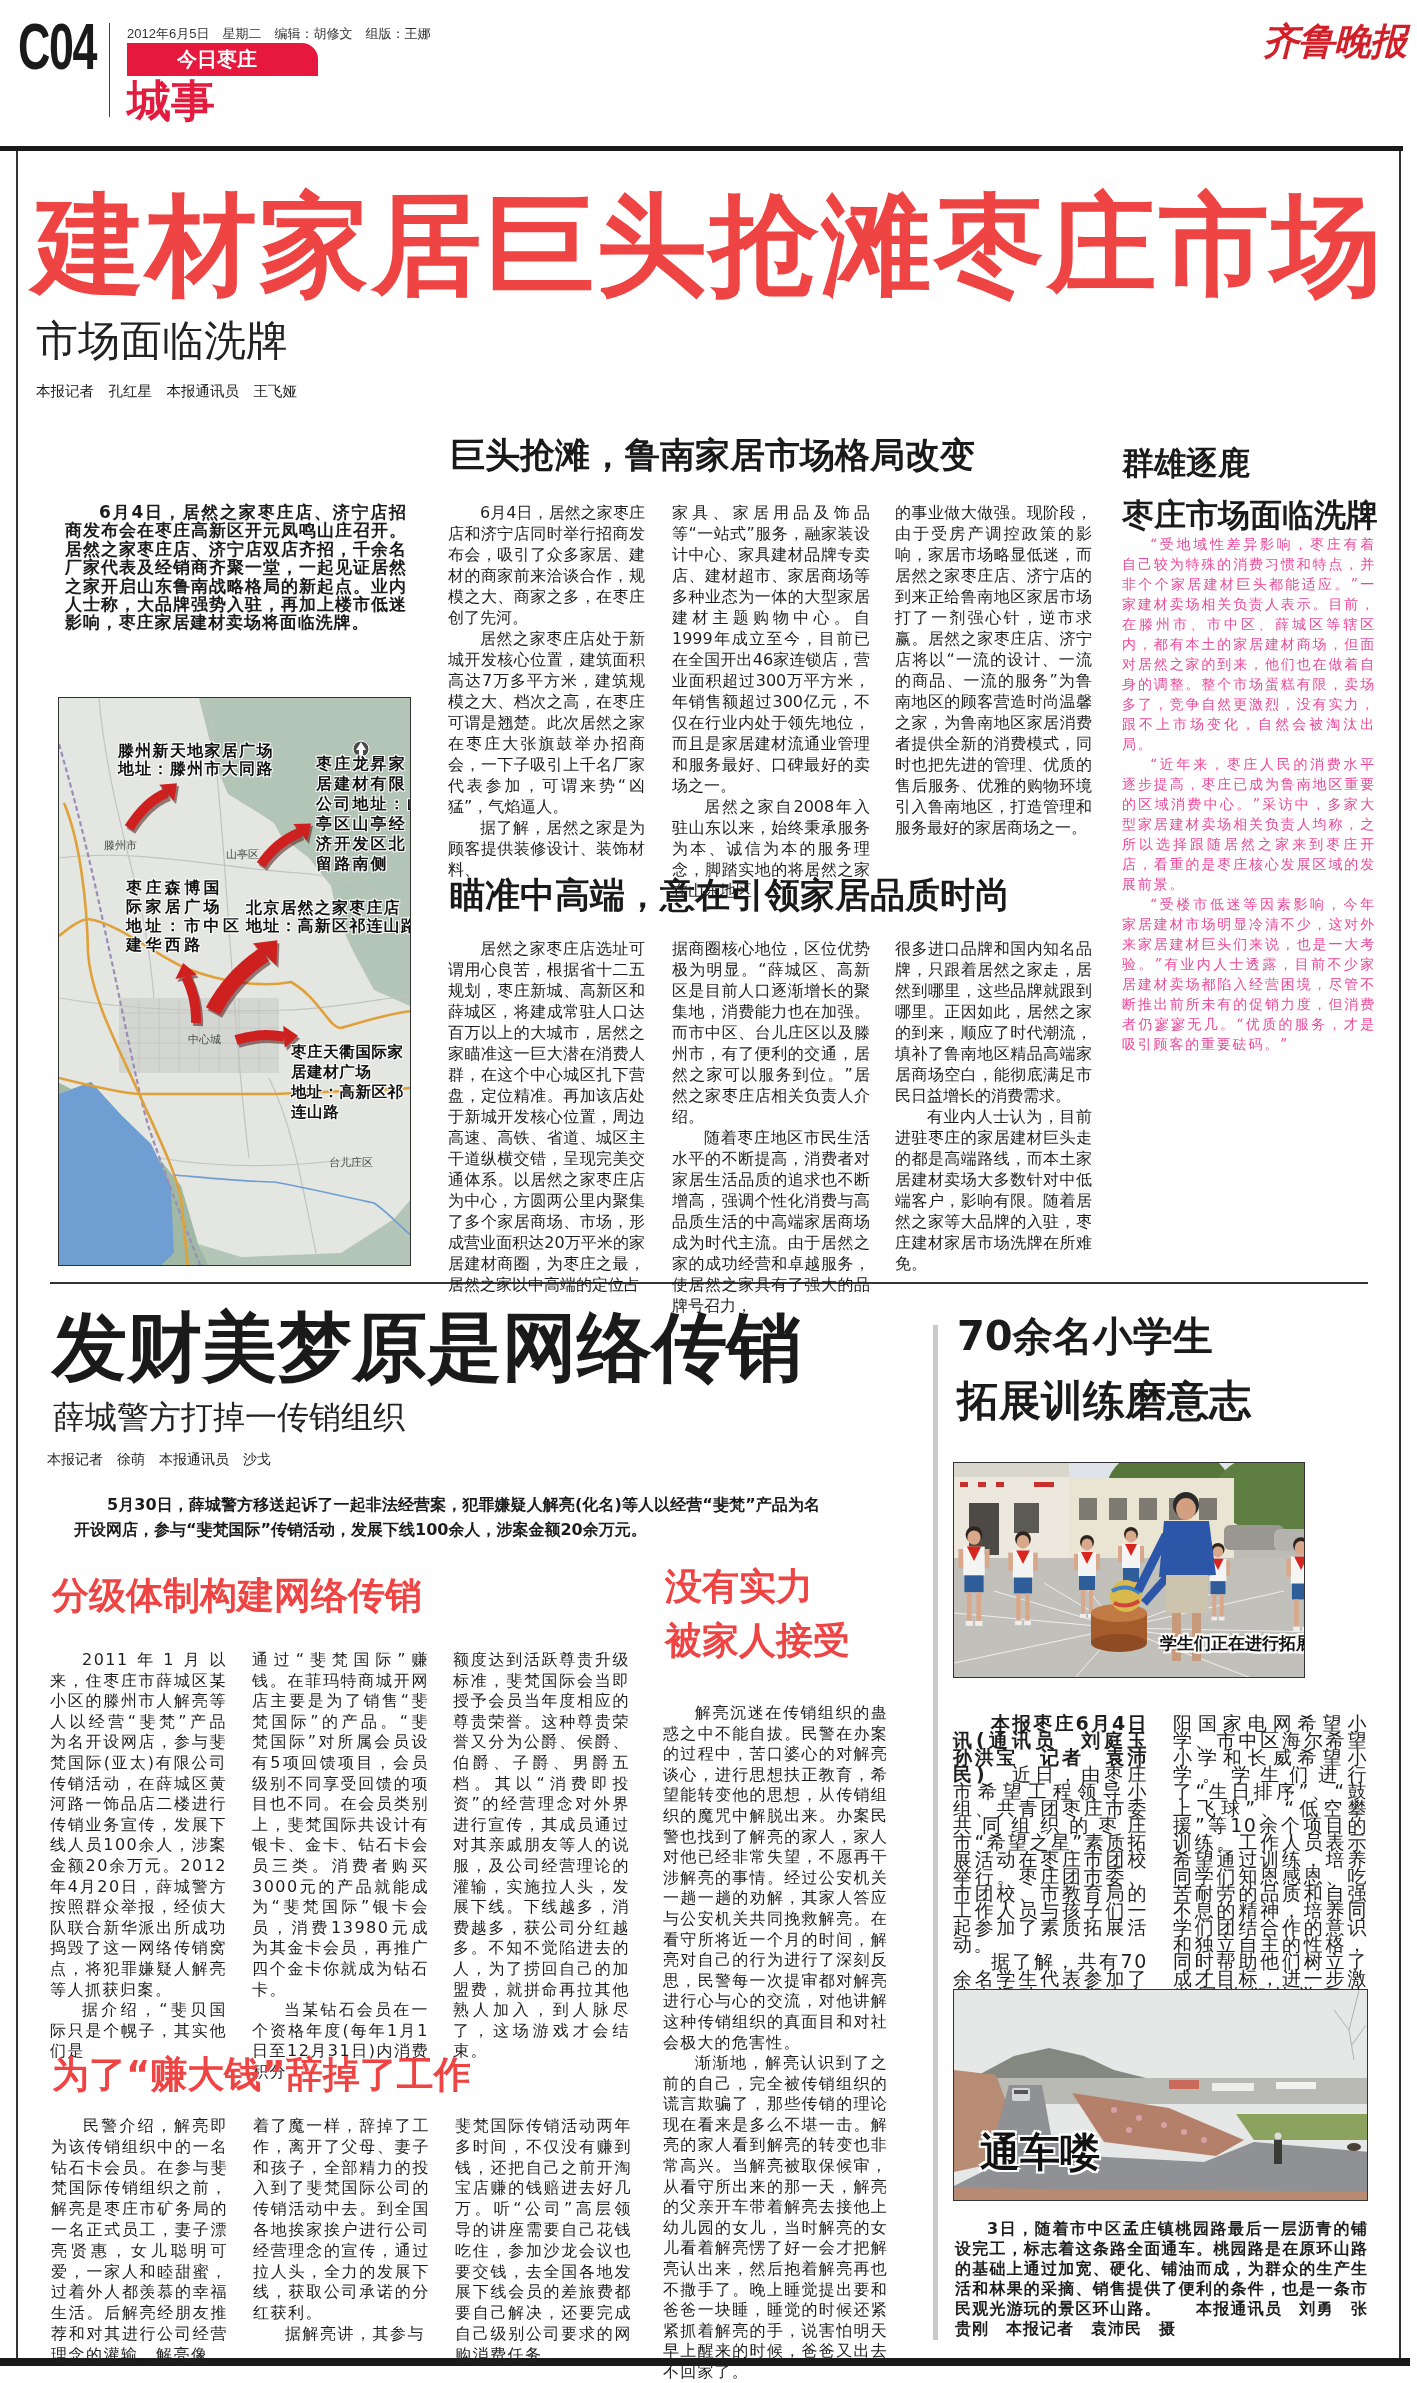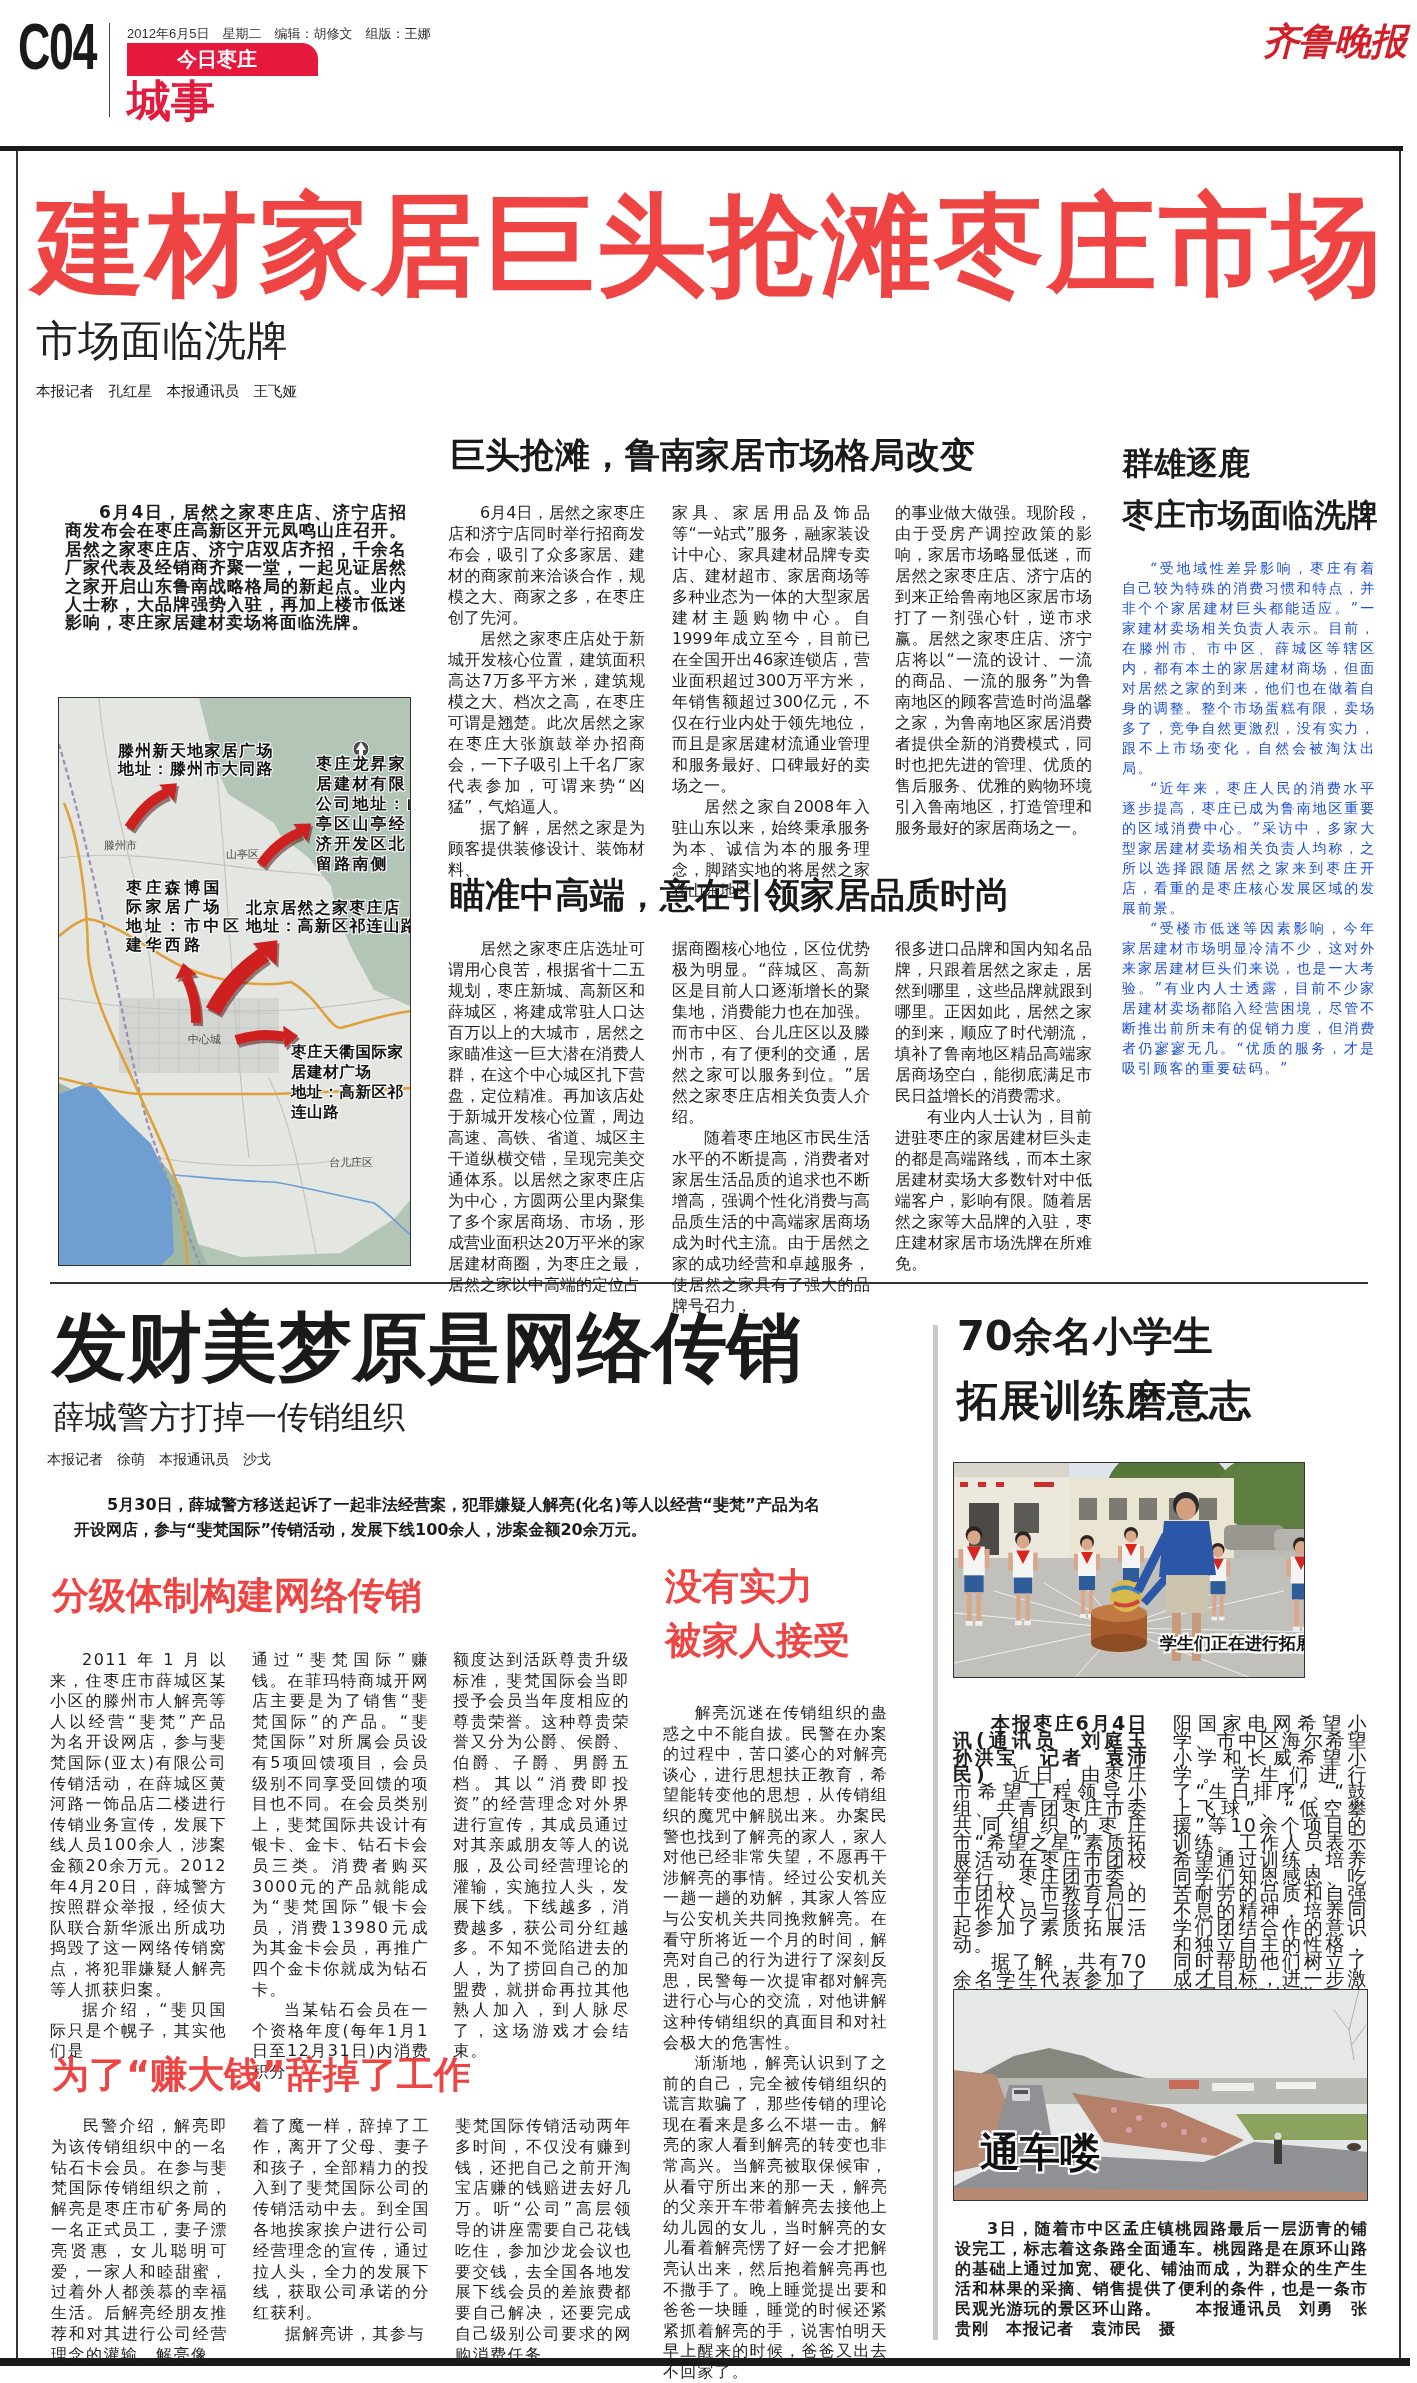--- a/index.html
+++ b/index.html
@@ -49,21 +49,21 @@
   #secA-c1{left:448px;top:502px;width:197px;}
   #secA-c2{left:672px;top:502px;width:198px;}
   #secA-c3{left:895px;top:502px;width:197px;}
   #secB-c1{left:448px;top:938px;width:197px;}
   #secB-c2{left:672px;top:938px;width:198px;}
   #secB-c3{left:895px;top:938px;width:197px;}
 
   .side-head{position:absolute;left:1122px;font-size:32px;line-height:40px;font-weight:bold;white-space:nowrap;}
   #side-h1{top:443px;}
   #side-h2{top:495px;}
-  #side-body{left:1122px;top:558px;width:254px;font-family:"DejaVu Serif",serif;font-size:14px;line-height:20px;letter-spacing:1.8px;color:#1d4ed8;}
+  #side-body{left:1122px;top:534px;width:254px;font-family:"DejaVu Serif",serif;font-size:14px;line-height:20px;letter-spacing:1.8px;color:#ec4899;}
 
   
   #s2-headline{left:52px;top:1305px;font-size:75px;line-height:84px;font-weight:900;white-space:nowrap;color:#1a1a1a;}
   #s2-sub{left:53px;top:1397px;font-size:32px;line-height:40px;font-weight:300;white-space:nowrap;color:#222;}
   #s2-byline{left:47px;top:1450px;font-size:14px;line-height:18px;white-space:pre;}
   #s2-lead{left:74px;top:1492px;width:746px;font-size:16px;line-height:25px;font-weight:bold;text-align:justify;}
   #s2-lead p{text-indent:33px;}
 
   .head37{position:absolute;font-size:37px;line-height:44px;font-weight:bold;white-space:nowrap;color:#ef4444;}
   #secC-head{left:52px;top:1574px;}

